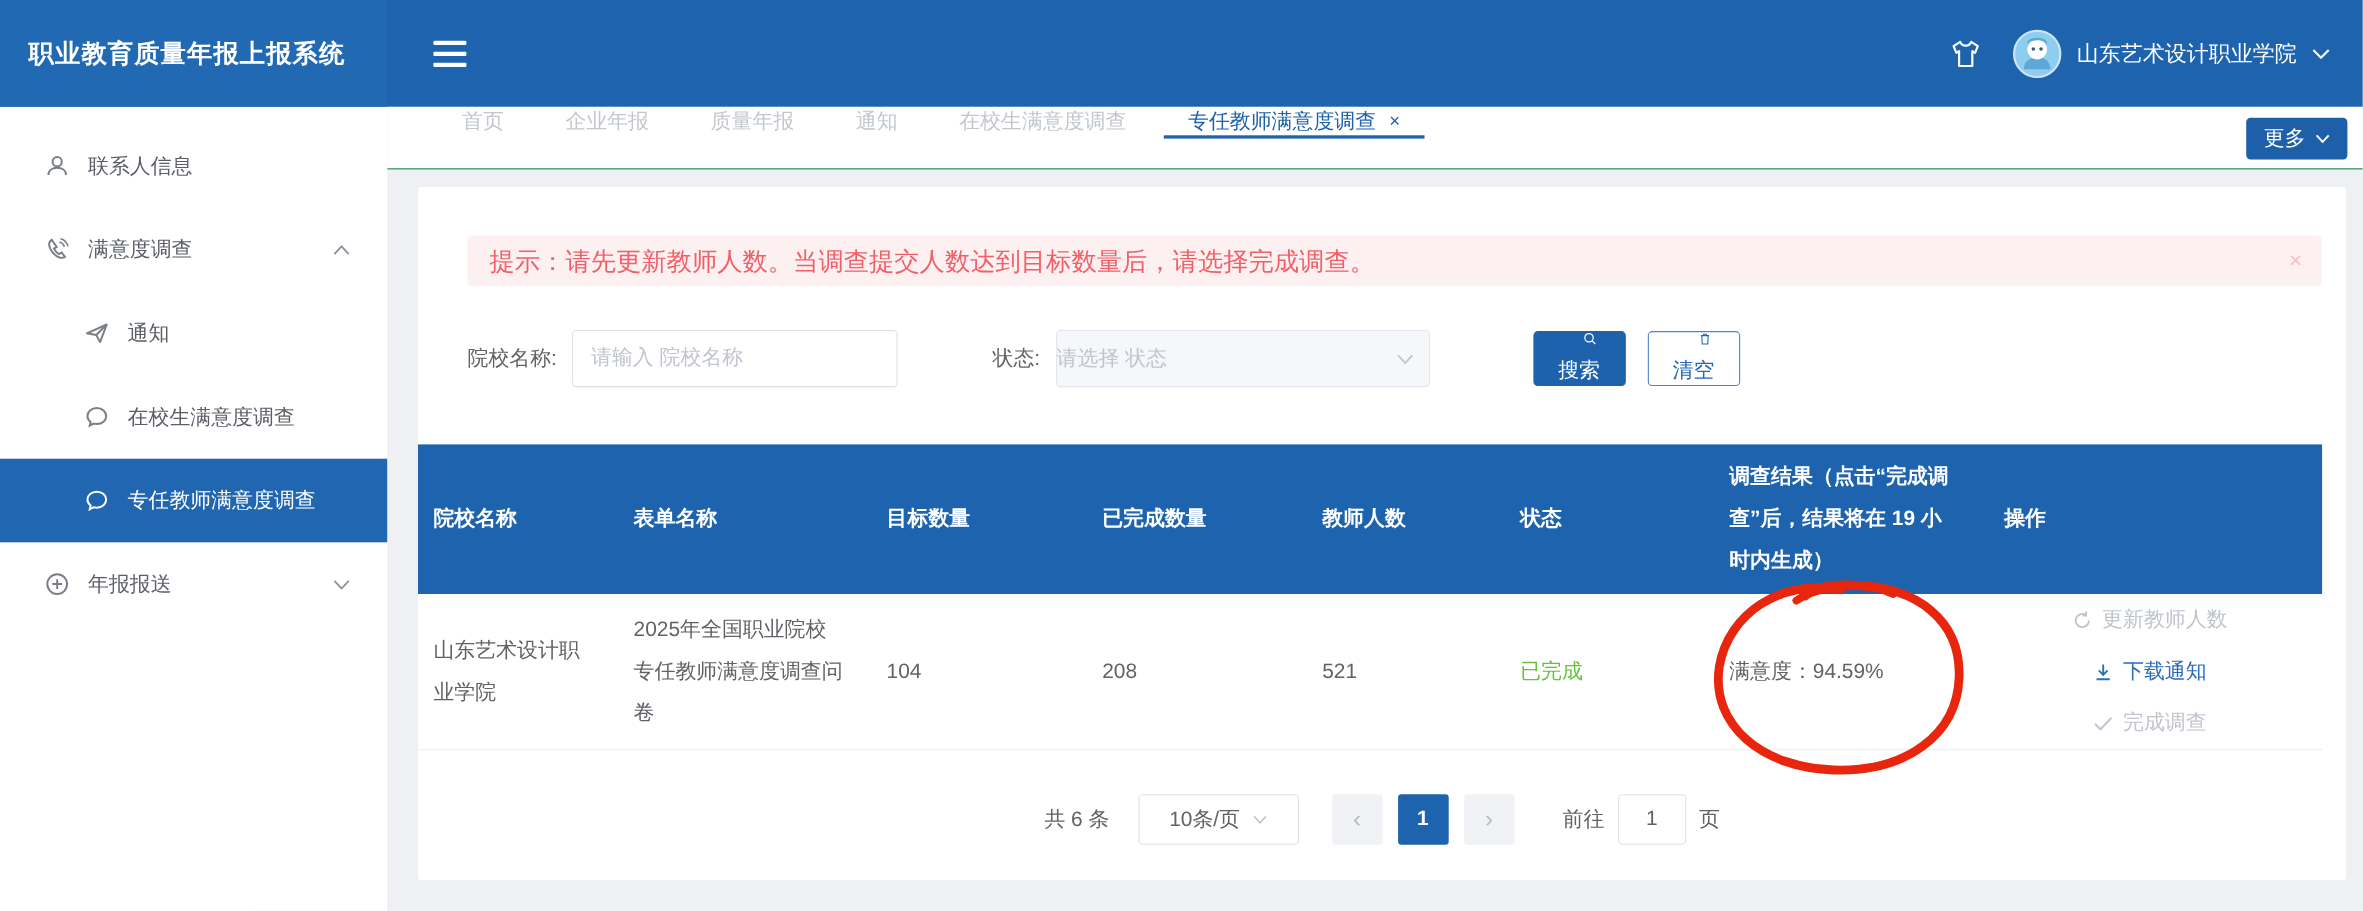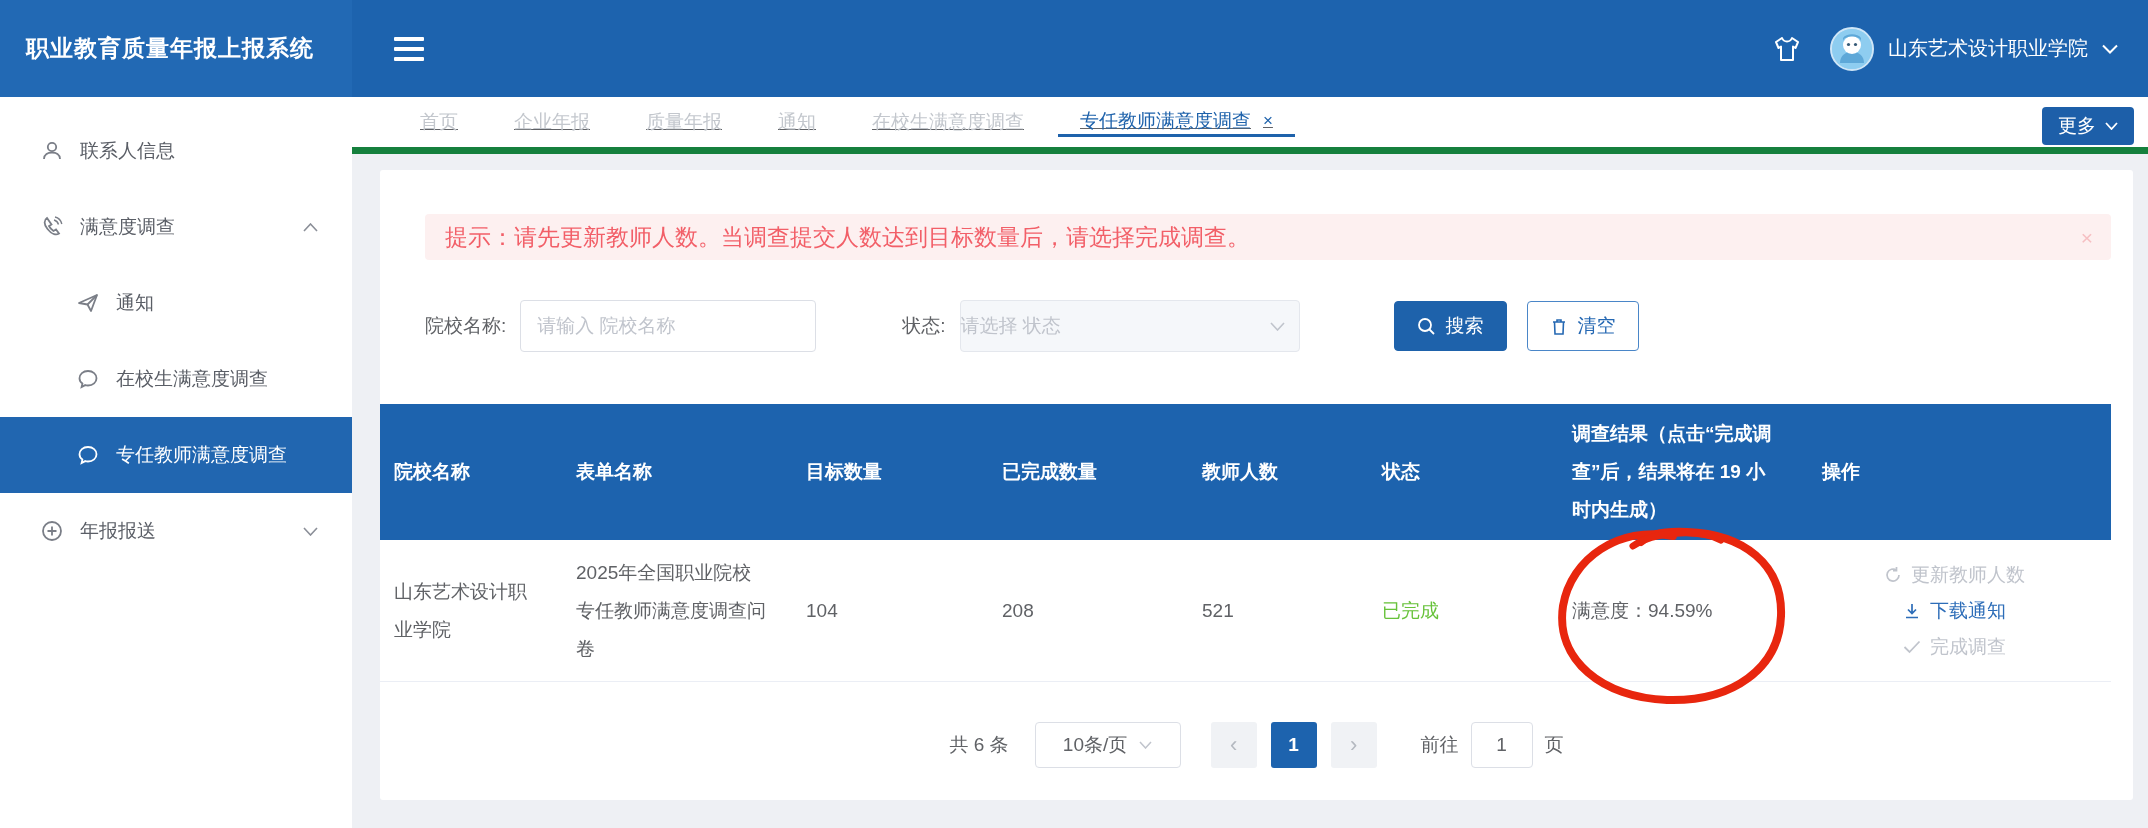--- a/index.html
+++ b/index.html
@@ -23,55 +23,55 @@
   .sidebar { position:absolute; top:97px; left:0; width:352px; bottom:0; background:#fff; padding-top:16px; z-index:4; }
   .side-item { height:76px; display:flex; align-items:center; padding:0 34px 0 40px; font-size:19px; color:#5a5e66; cursor:pointer; gap:16px; }
   .side-item.child { padding-left:76px; }
   .side-item .lbl { white-space:nowrap; }
   .side-item .chev { margin-left:auto; }
   .side-item.active { background:#2166b0; color:#fff; }
   .sicon { flex:none; }
 
   
   .main { position:absolute; top:97px; left:352px; right:0; bottom:0; background:#eef0f4; }
-  .tabbar { position:relative; height:57px; background:#fff; border-bottom:7px solid #15803d; display:flex; align-items:center; padding-left:46px; gap:12px;text-decoration:underline; }
+  .tabbar { position:relative; height:57px; background:#fff; border-bottom:1px solid #15803d; display:flex; align-items:flex-start; padding-left:46px; gap:12px; }
   .tab { display:flex; align-items:center; padding:0 22px; font-size:19px; color:#c3c7cd; cursor:pointer; white-space:nowrap; }
   .tab.active { color:#1e62ab; border-bottom:3px solid #1e62ab; gap:12px; }
   .tab .tab-x { font-size:17px; color:#1e62ab; }
   .more-btn { position:absolute; right:14px; top:10px; height:38px; background:#1d5fa9; border:none; color:#fff; font-size:19px; border-radius:4px; padding:0 16px; display:flex; align-items:center; gap:9px; cursor:pointer; font-family:inherit; }
 
   
   .card { margin:16px 15px 0 28px; background:#fff; border-radius:3px; padding-bottom:32px; }
 
   .alert { margin:0 22px 0 45px; position:relative; top:44px; height:46px; background:#fdf0f0; border-radius:4px; display:flex; align-items:center; padding:0 46px 0 20px; }
   .alert-text { color:#f25f68; font-size:23px; }
   .alert-x { position:absolute; right:18px; top:50%; transform:translateY(-50%); color:#f6bfc2; font-size:21px; cursor:pointer; line-height:1; }
 
   .filters { margin:84px 22px 0 45px; display:flex; align-items:center; }
   .f-label { font-size:19px; color:#606266; margin-right:14px; white-space:nowrap; }
   .f-input { width:296px; height:52px; border:1px solid #dcdfe6; border-radius:4px; font-size:19px; padding:0 16px; color:#606266; outline:none; font-family:inherit; }
   .f-input::placeholder { color:#c0c4cc; }
   .f-select { width:340px; height:52px; border:1px solid #e4e7ed; border-radius:4px; background:#f5f7fa; display:flex; align-items:center; padding:0 14px 0 0; cursor:not-allowed; }
   .f-select .ph { color:#c0c4cc; font-size:19px; flex:1; }
   .gap1 { width:86px; flex:none; } .gap2 { width:94px; flex:none; }
-  .btn { height:50px; border-radius:4px; font-size:19px; display:flex; align-items:center; gap:10px; padding:0 22px; cursor:pointer; font-family:inherit; }
+  .btn { height:50px; border-radius:4px; font-size:19px; display:flex; align-items:flex-end; gap:10px; padding:0 22px; cursor:pointer; font-family:inherit;flex-direction:column; }
   .btn-primary { background:#1e62ab; border:1px solid #1e62ab; color:#fff; }
   .btn-plain { background:#fff; border:1px solid #4a86c8; color:#2568b3; margin-left:20px; }
 
   
   .table { margin:52px 22px 0 0; }
   .thead { display:flex; background:#1d63ae; color:#fff; min-height:136px; }
   .th { font-weight:bold; font-size:19px; display:flex; align-items:center; padding:10px 24px 10px 14px; line-height:38px; }
   .trow { display:flex; border-bottom:1px solid #ebeef5; min-height:142px; }
   .td { font-size:19px; color:#606266; display:flex; align-items:center; padding:12px 24px 12px 14px; line-height:38px; }
   .c1{width:182px;flex:none;} .c2{width:230px;flex:none;} .c3{width:196px;flex:none;}
   .c4{width:200px;flex:none;} .c5{width:180px;flex:none;} .c6{width:190px;flex:none;}
   .c7{width:250px;flex:none;} .c8{flex:1;}
   .status-done { color:#67c23a; }
-  .actions { flex-direction:column; justify-content:center; align-items:center; gap:17px; line-height:1; }
+  .actions { flex-direction:column; justify-content:center; align-items:center; gap:28px; line-height:1; }
   .action { display:flex; align-items:center; gap:9px; font-size:19px; cursor:pointer; white-space:nowrap; }
   .action.disabled { color:#c0c4cc; }
   .action.link { color:#2d6db8; }
 
   
   .pager { margin-top:40px; display:flex; align-items:center; justify-content:center; gap:0; font-size:19px; color:#606266; }
   .pg-total { margin-right:26px; }
   .pg-size { width:146px; height:46px; border:1px solid #dcdfe6; border-radius:4px; display:flex; align-items:center; justify-content:center; gap:12px; cursor:pointer; color:#606266; }
   .pg-btn { width:46px; height:46px; border-radius:3px; background:#f0f2f5; color:#b4b9c0; display:flex; align-items:center; justify-content:center; font-size:22px; cursor:pointer; border:none; font-family:inherit; }
   .pg-prev { margin-left:30px; } .pg-next { margin-left:14px; }

